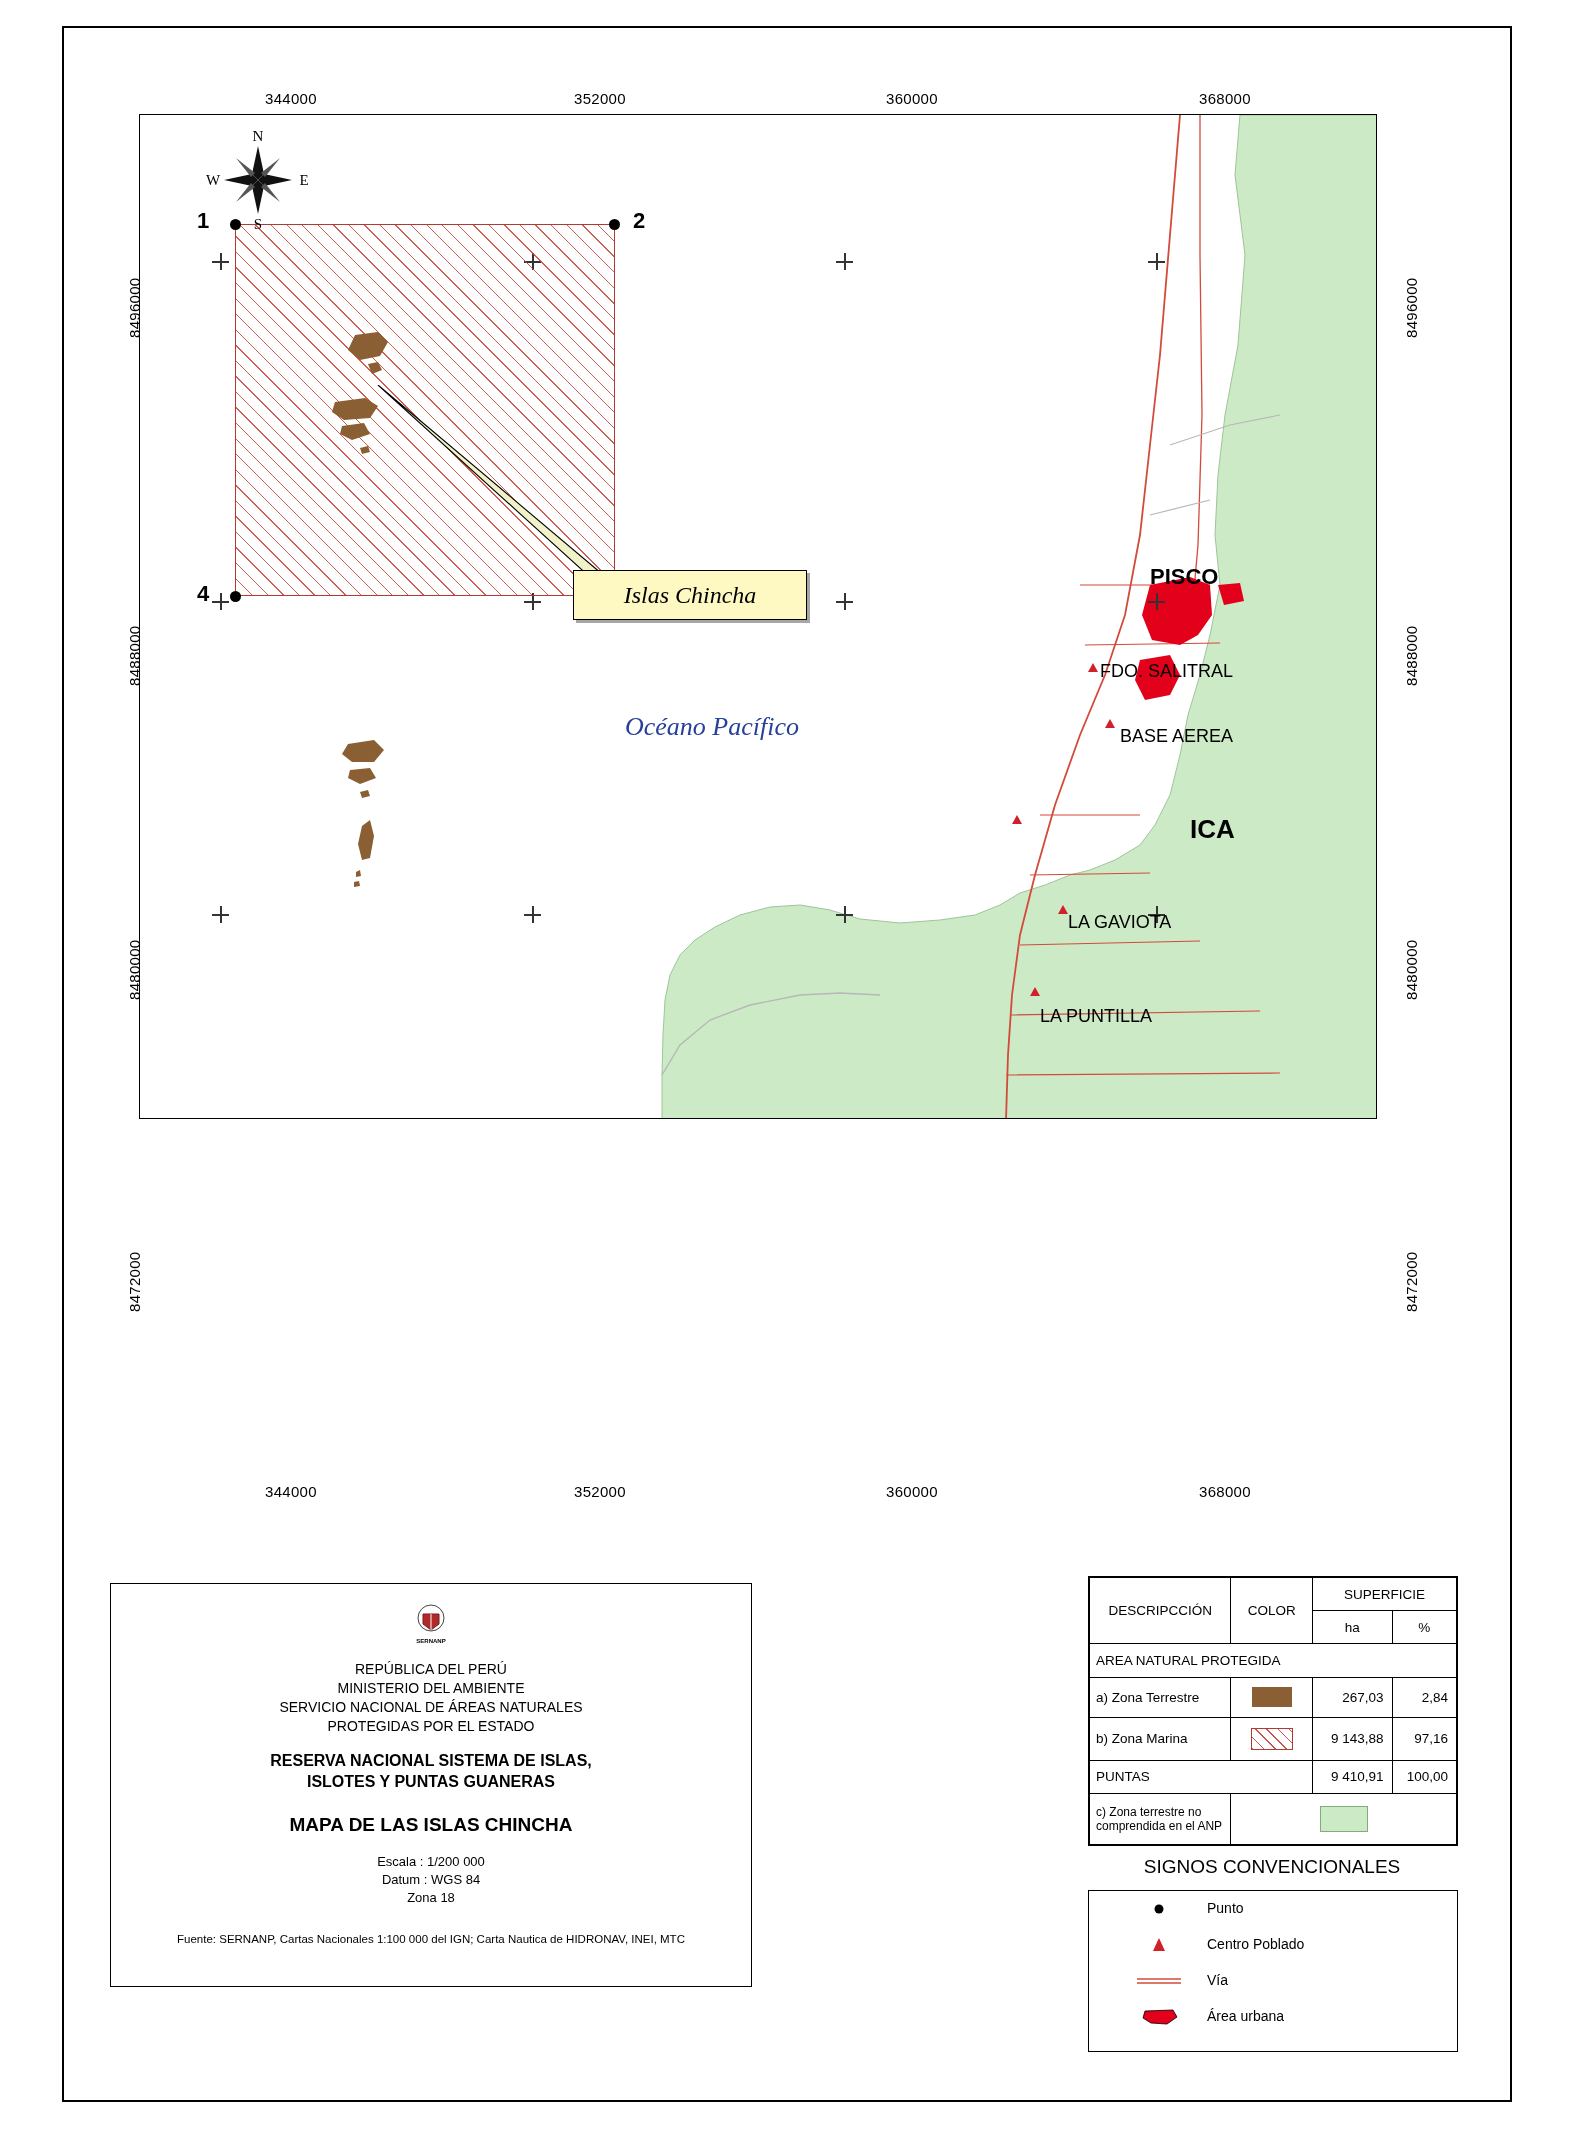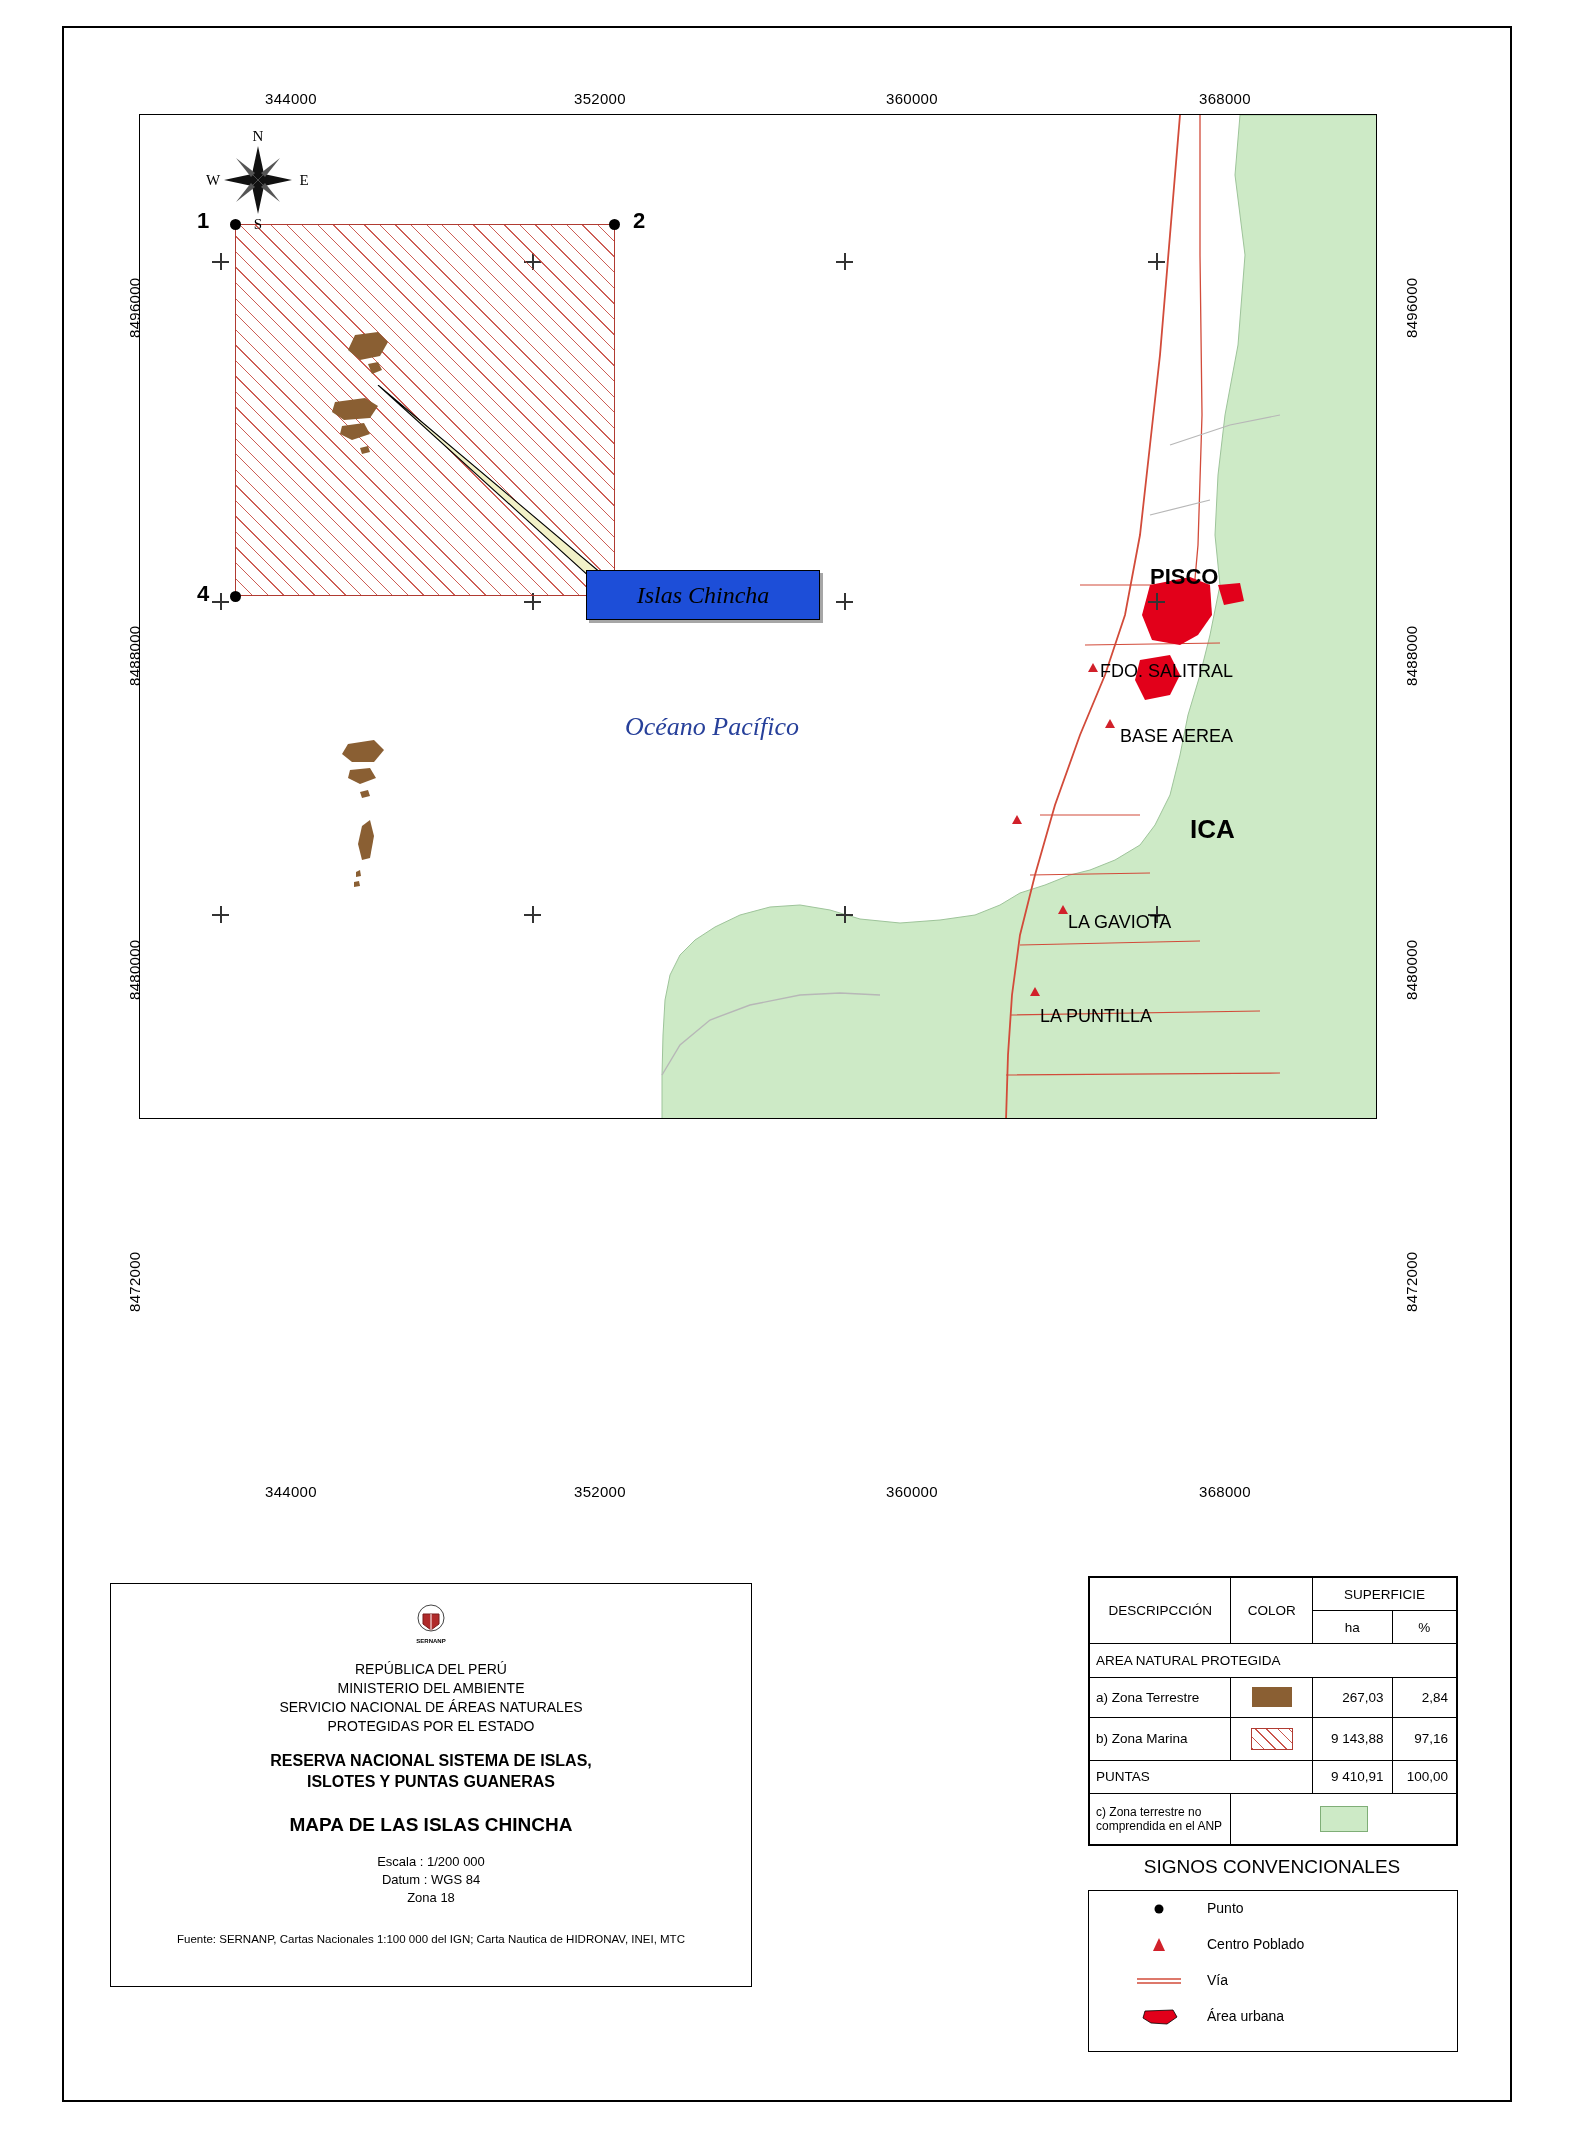--- a/index.html
+++ b/index.html
@@ -22,21 +22,21 @@
   .cross:after{top:8px;left:0;height:1.5px;width:17px;}
 
   
   .marine{position:absolute;left:95px;top:109px;width:380px;height:372px;
      border:1.6px solid #b03b32;box-sizing:border-box;
      background-image:repeating-linear-gradient(45deg,rgba(197,66,56,.85) 0px,rgba(197,66,56,.85) 1px,rgba(255,255,255,0) 1px,rgba(255,255,255,0) 11px);}
   .vertex{position:absolute;width:11px;height:11px;border-radius:50%;background:#000;}
   .vertex-lbl{position:absolute;font-size:22px;font-weight:bold;}
 
   
-  .callout{position:absolute;left:446px;top:455px;width:232px;height:48px;background:#1d4ed8;border:1.4px solid #000;box-shadow:3px 3px 0 rgba(0,0,0,.35);}
+  .callout{position:absolute;left:433px;top:455px;width:232px;height:48px;background:#fef9c3;border:1.4px solid #000;box-shadow:3px 3px 0 rgba(0,0,0,.35);}
   .callout span{display:block;text-align:center;line-height:48px;font-size:24px;font-style:italic;font-family:"Liberation Serif",serif;}
   .leader{position:absolute;}
 
   
   .ocean{position:absolute;left:485px;top:597px;font-size:26px;font-style:italic;font-family:Liberation Serif, serif;color:#27409a;}
 
   
   .place{position:absolute;font-size:18px;white-space:nowrap;margin-top:11px;}
   .place.big{font-size:22px;font-weight:bold;}
   .cpt{position:absolute;width:0;height:0;border-left:5px solid transparent;border-right:5px solid transparent;border-bottom:9px solid #d1202a;}

